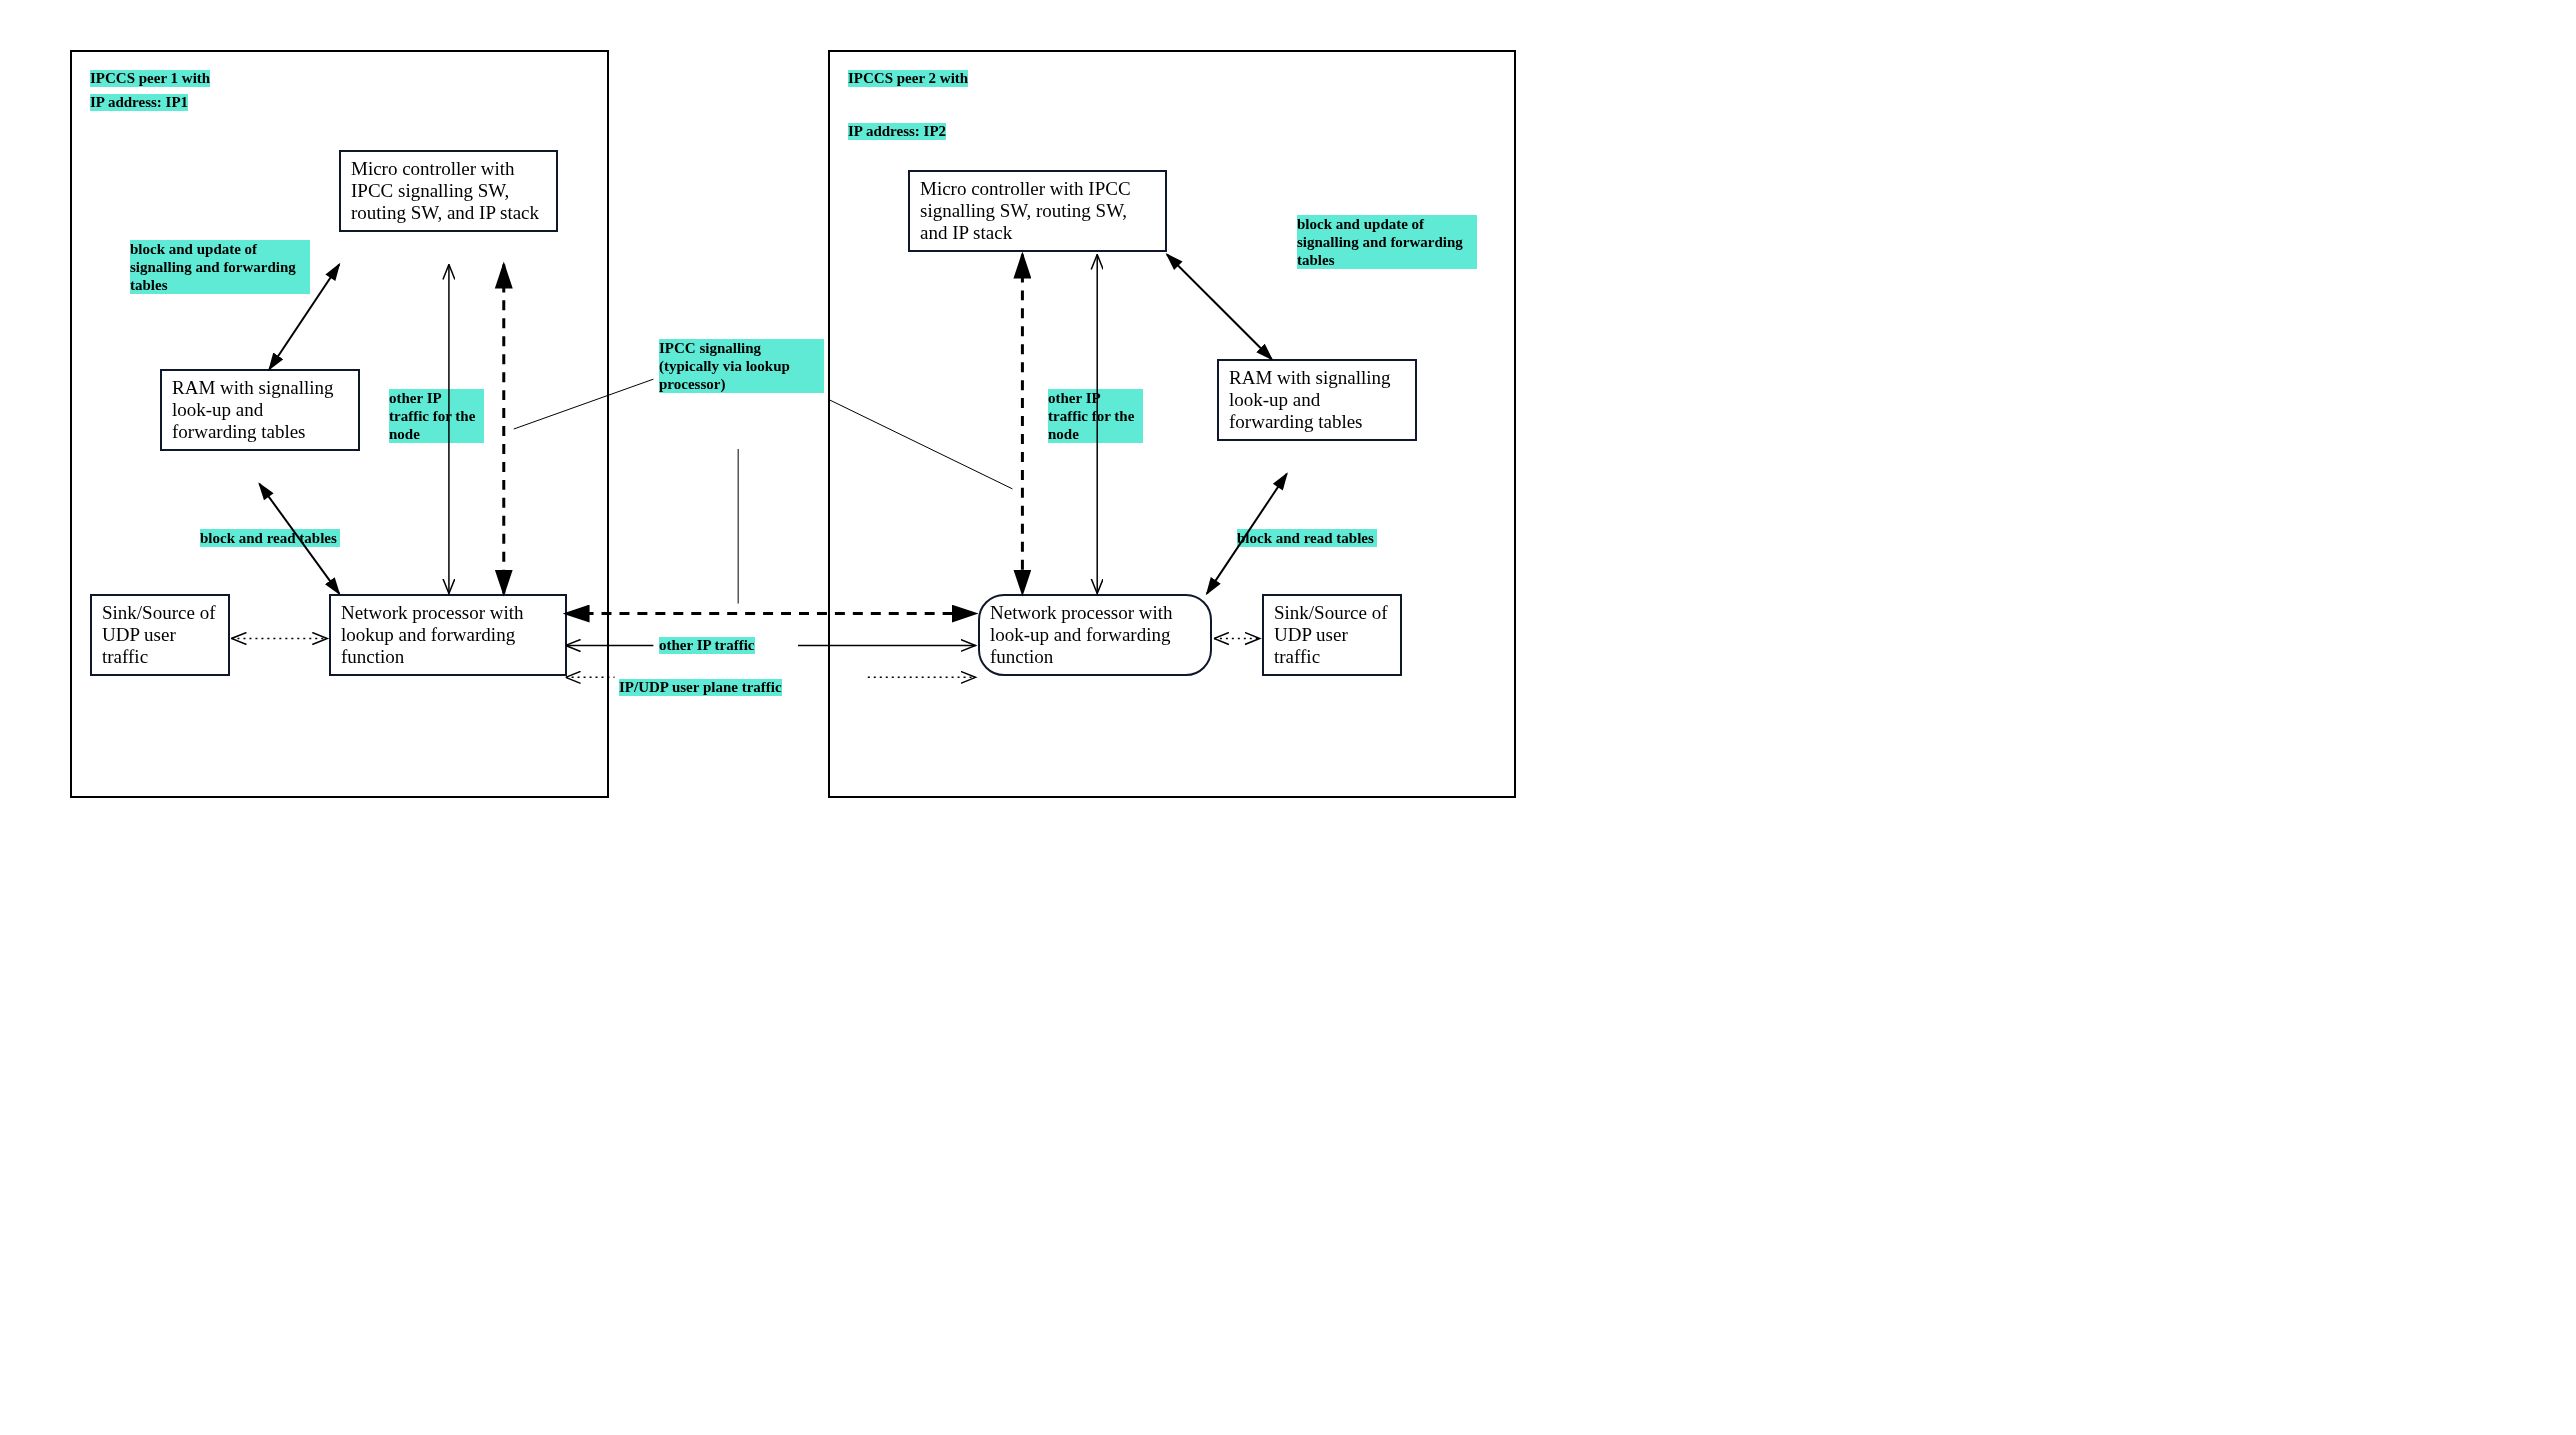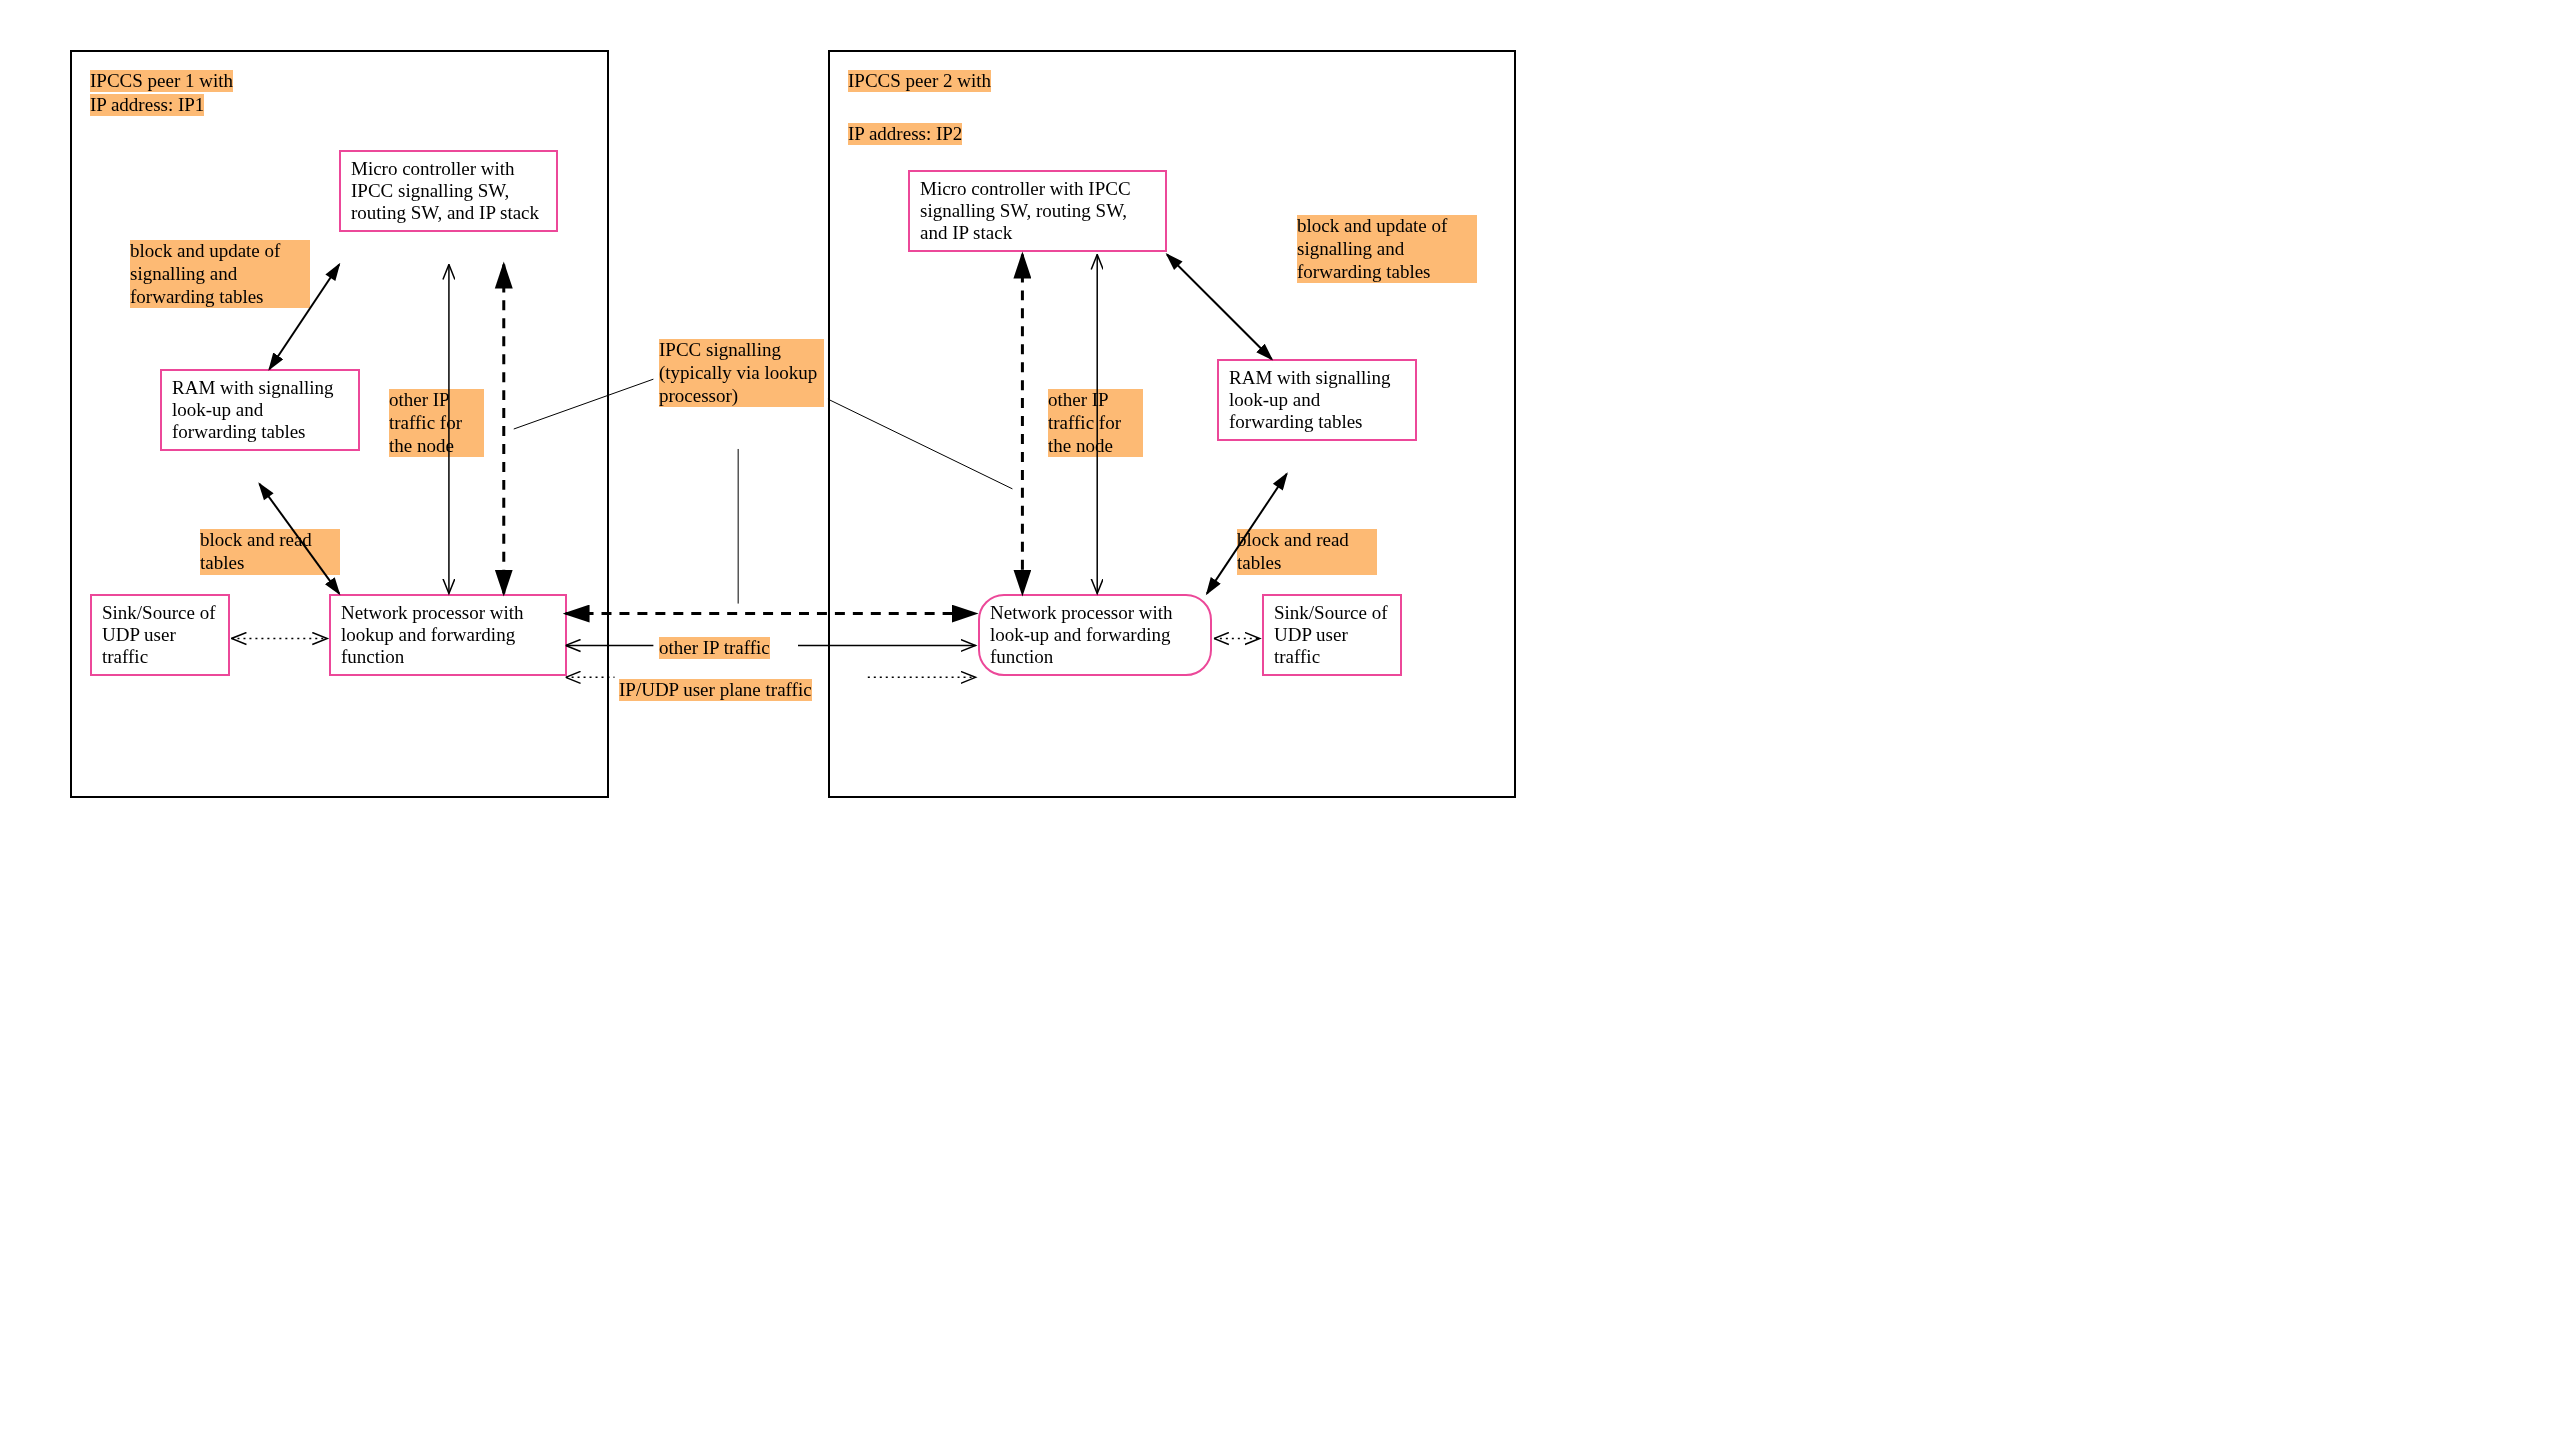--- a/index.html
+++ b/index.html
@@ -8,35 +8,36 @@
       margin: 0;
       padding: 40px;
     }
     .canvas {
       position: relative;
       width: 1516px;
       height: 798px;
     }
     .box {
       position: absolute;
-      border: 2px solid #ec4899;
+      border: 2px solid #0f172a;
       background: white;
       padding: 6px 10px;
       font-size: 19px;
       box-sizing: border-box;
     }
     .peer {
       position: absolute;
       border: 2px solid black;
       box-sizing: border-box;
     }
     .label {
       position: absolute;
-      font-size: 19px;
-      background: #fdba74;
+      font-size: 15px;
+      background: #5eead4;
+      font-weight: bold;
     }
     svg.overlay {
       position: absolute;
       top: 0;
       left: 0;
       width: 100%;
       height: 100%;
       pointer-events: none;
     }
   </style>

